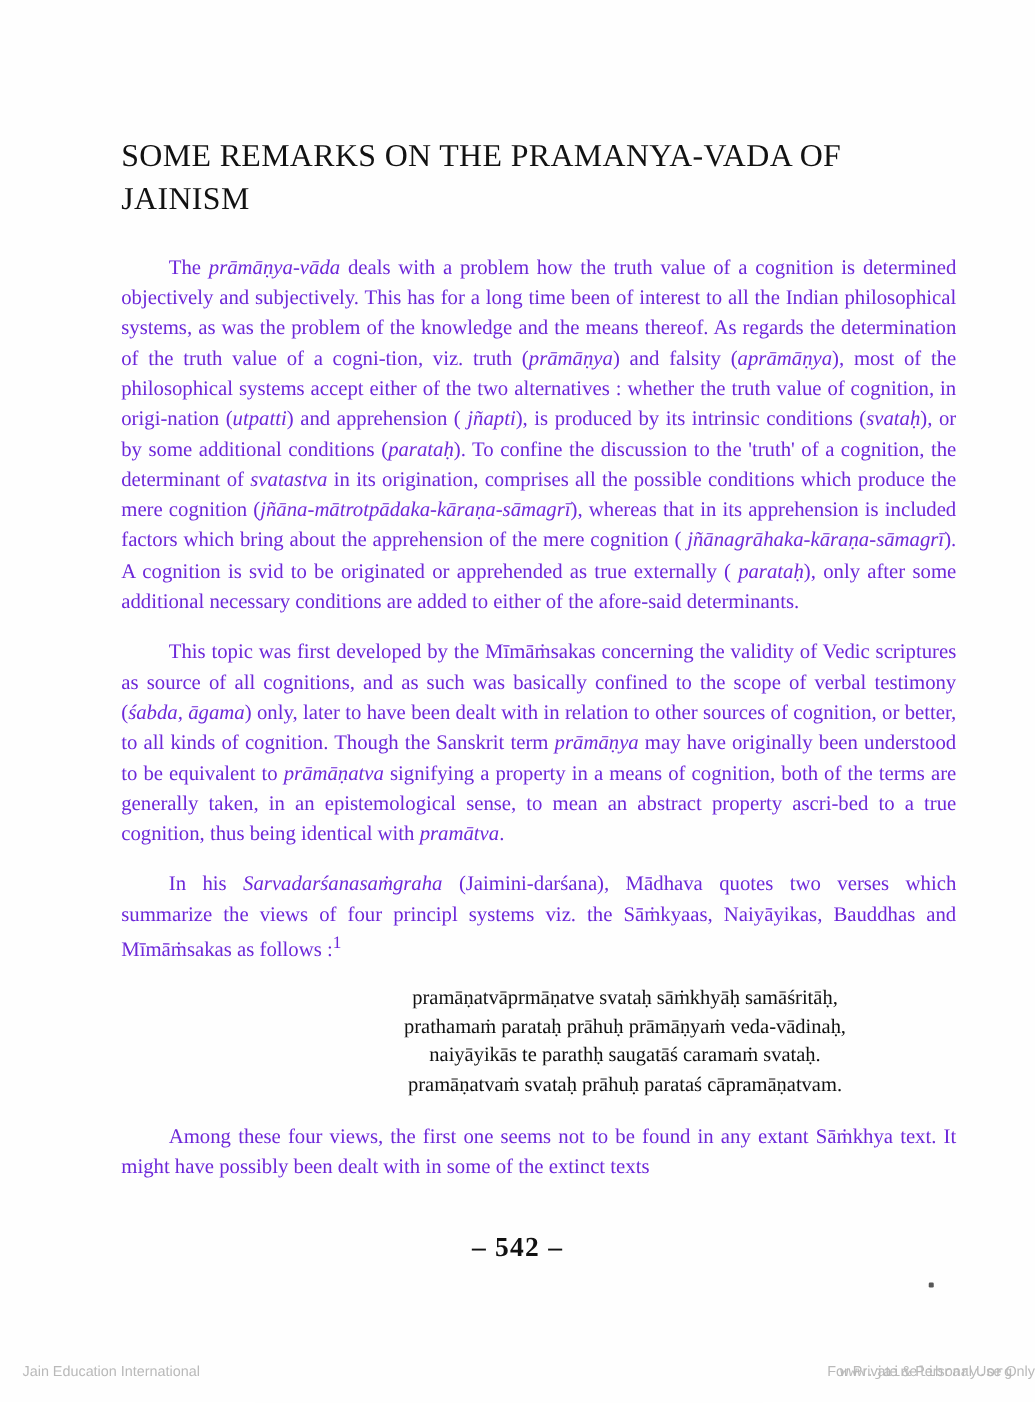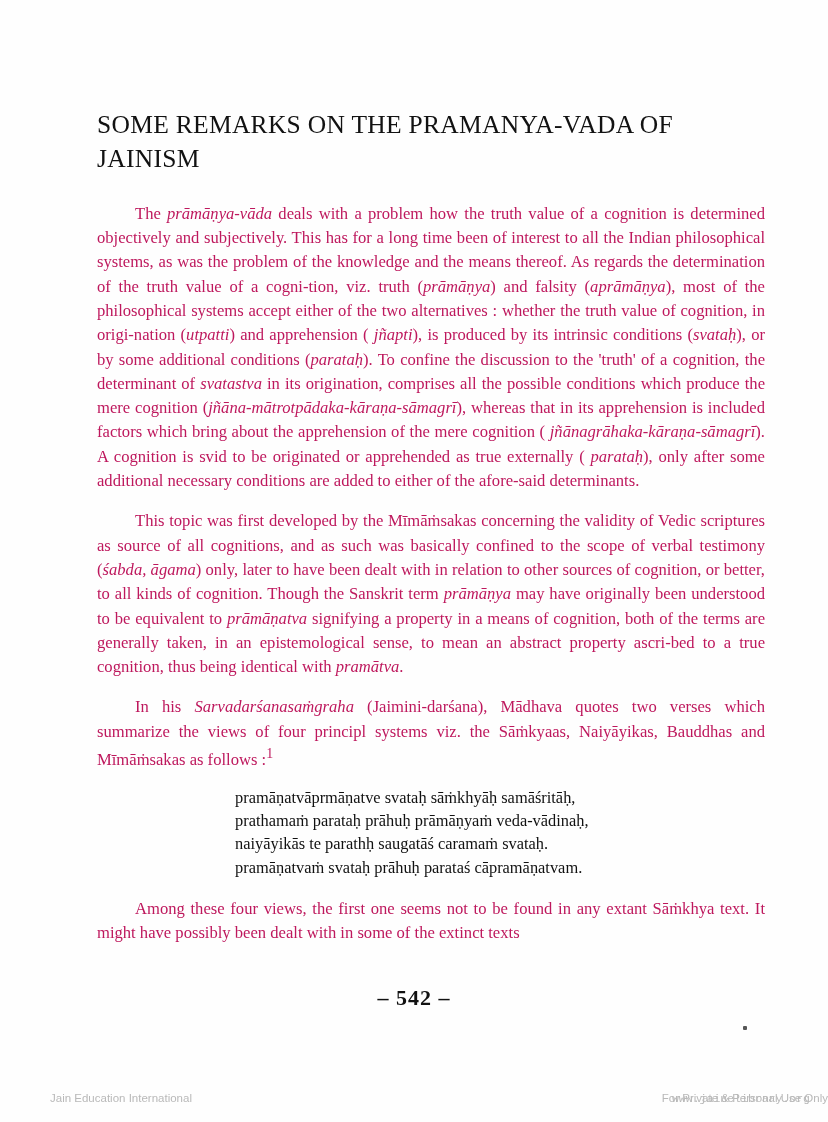--- a/index.html
+++ b/index.html
@@ -58,40 +58,40 @@
     font-weight: 400;
   }
 
   
   .para {
     font-size: 16.6px;
     line-height: 1.465;
     text-align: justify;
     text-justify: inter-word;
     margin: 0;
-    color: #be185d;
+    color: #6d28d9;
     hyphens: none;
   }
   .para + .para {
     margin-top: 16px;
   }
   .p-first { margin-top: 26px; }
   .para .ind { display: inline-block; width: 38px; }
   .para i { font-style: italic; }
 
   
   .verse {
     margin: 14px 0 0 0;
     padding-left: 138px;
     font-size: 16.4px;
     line-height: 1.42;
     color: #111111;
     text-align: left;
   }
-  .verse .vline { display: block; white-space: nowrap; }
+  .verse .vline { display: block; white-space: nowrap; text-align: center; }
 
   .p-last { margin-top: 18px; }
 
   
   .page-number {
     position: absolute;
     left: 0;
     right: 0;
     top: 985px;
     text-align: center;
@@ -118,21 +118,20 @@
     position: absolute;
     left: 0;
     right: 0;
     top: 1088px;
     height: 20px;
     display: flex;
     align-items: center;
     font-family: "Liberation Sans", "DejaVu Sans", sans-serif;
     font-size: 11.5px;
     color: #b9b9b9;
-    margin-left: 32px;
   }
   .footer .f-left {
     position: absolute;
     left: 18px;
   }
   .footer .f-center {
     position: absolute;
     left: 0; right: 0;
     text-align: right;
   }

